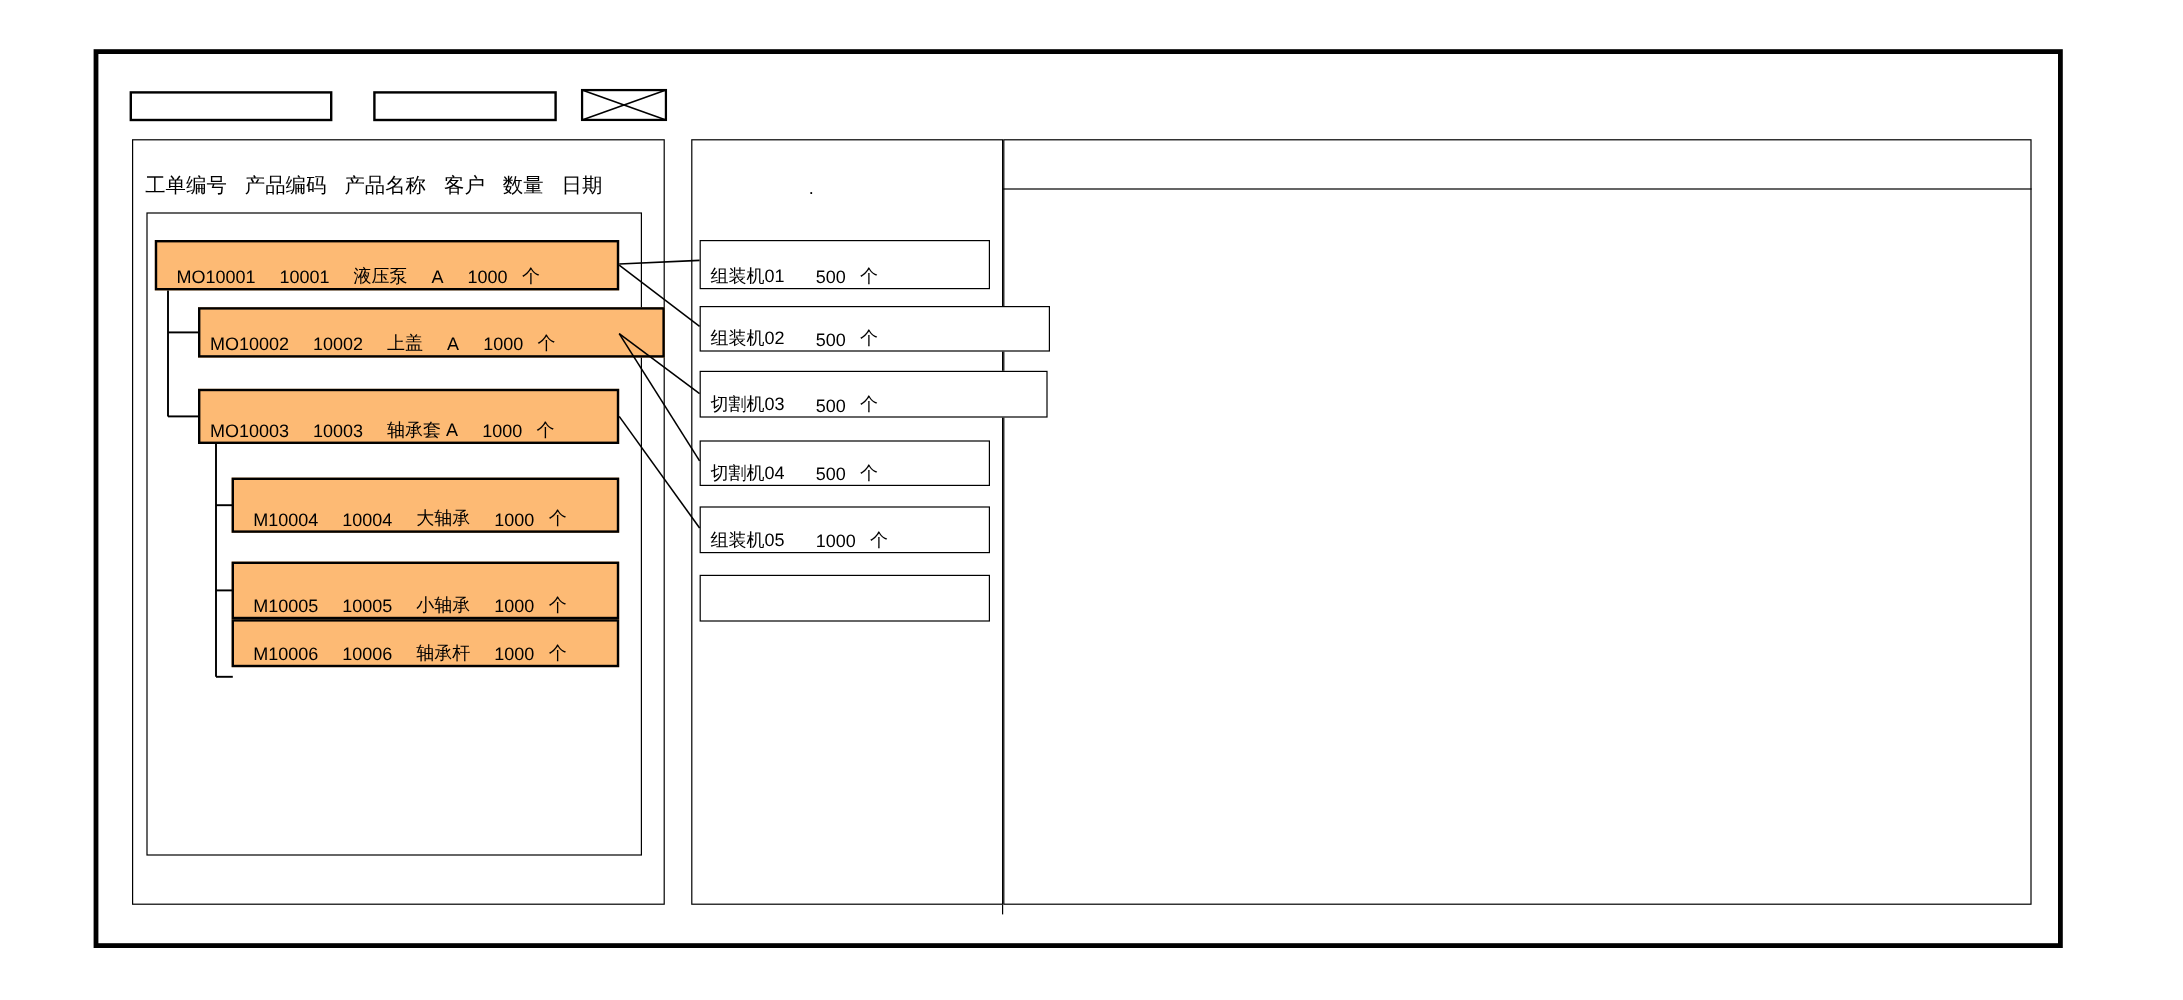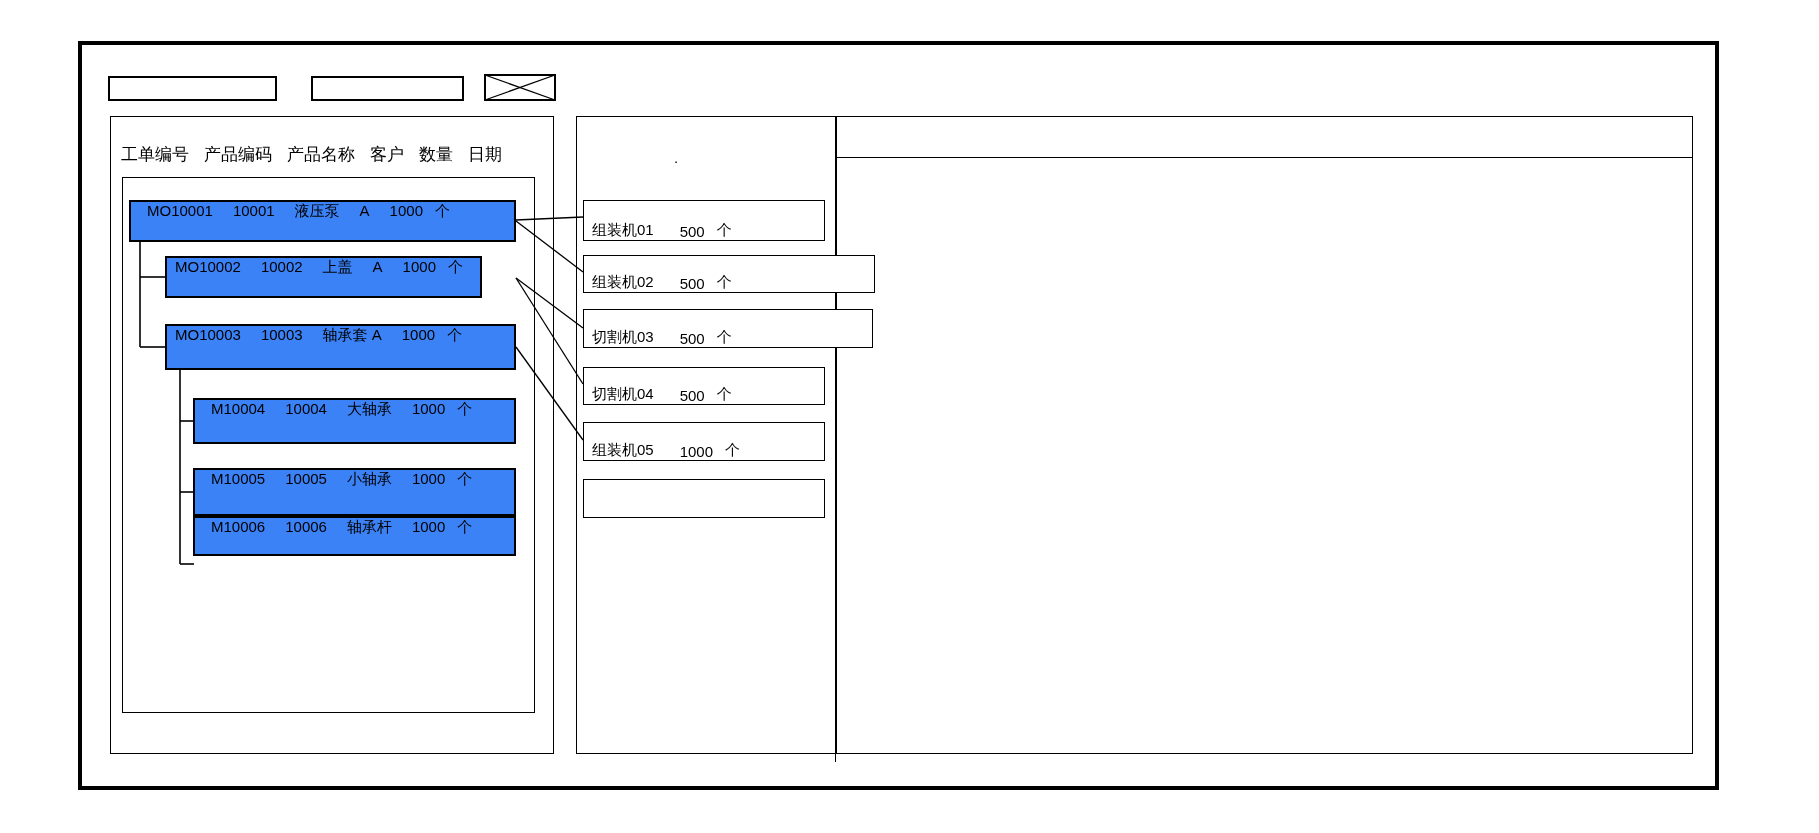--- a/index.html
+++ b/index.html
@@ -15,22 +15,22 @@
   .tb-field{
     position:absolute;border:2px solid #000;box-sizing:border-box;background:#fff;
   }
   .panel{
     position:absolute;border:1.5px solid #000;box-sizing:border-box;background:#fff;
   }
   .headers{
     position:absolute;display:flex;gap:15px;font-size:17px;white-space:nowrap;line-height:22px;
   }
   .wobox{
-    position:absolute;border:2px solid #000;box-sizing:border-box;background:#3b82f6;
-    display:flex;align-items:flex-start;gap:20px;font-size:15px;white-space:nowrap;
+    position:absolute;border:2px solid #000;box-sizing:border-box;background:#fdba74;
+    display:flex;align-items:flex-end;gap:20px;font-size:15px;white-space:nowrap;
   }
   .mbox{
     position:absolute;border:1.5px solid #000;box-sizing:border-box;background:#fff;
     display:flex;align-items:flex-end;gap:26px;font-size:15px;white-space:nowrap;padding-left:8px;
   }
   .f:empty{display:none;}
   .wobox .unit{margin-left:-8px;}
   .mbox .unit{margin-left:-14px;}
   .hline{position:absolute;border-top:1.5px solid #000;}
   .vtail{position:absolute;border-left:1.5px solid #000;}
@@ -70,21 +70,21 @@
   <div class="panel" style="left:122px;top:177px;width:413px;height:536px"></div>
 
   <div class="wobox" style="left:129px;top:200px;width:387px;height:42px;padding-left:16px">
     <span class="f">MO10001</span>
     <span class="f">10001</span>
     <span class="f">液压泵</span>
     <span class="f">A</span>
     <span class="f">1000</span>
     <span class="f unit">个</span>
   </div>
-  <div class="wobox" style="left:165px;top:256px;width:317px;height:42px;padding-left:8px">
+  <div class="wobox" style="left:165px;top:256px;width:389px;height:42px;padding-left:8px">
     <span class="f">MO10002</span>
     <span class="f">10002</span>
     <span class="f">上盖</span>
     <span class="f">A</span>
     <span class="f">1000</span>
     <span class="f unit">个</span>
   </div>
   <div class="wobox" style="left:165px;top:324px;width:351px;height:46px;padding-left:8px">
     <span class="f">MO10003</span>
     <span class="f">10003</span>

